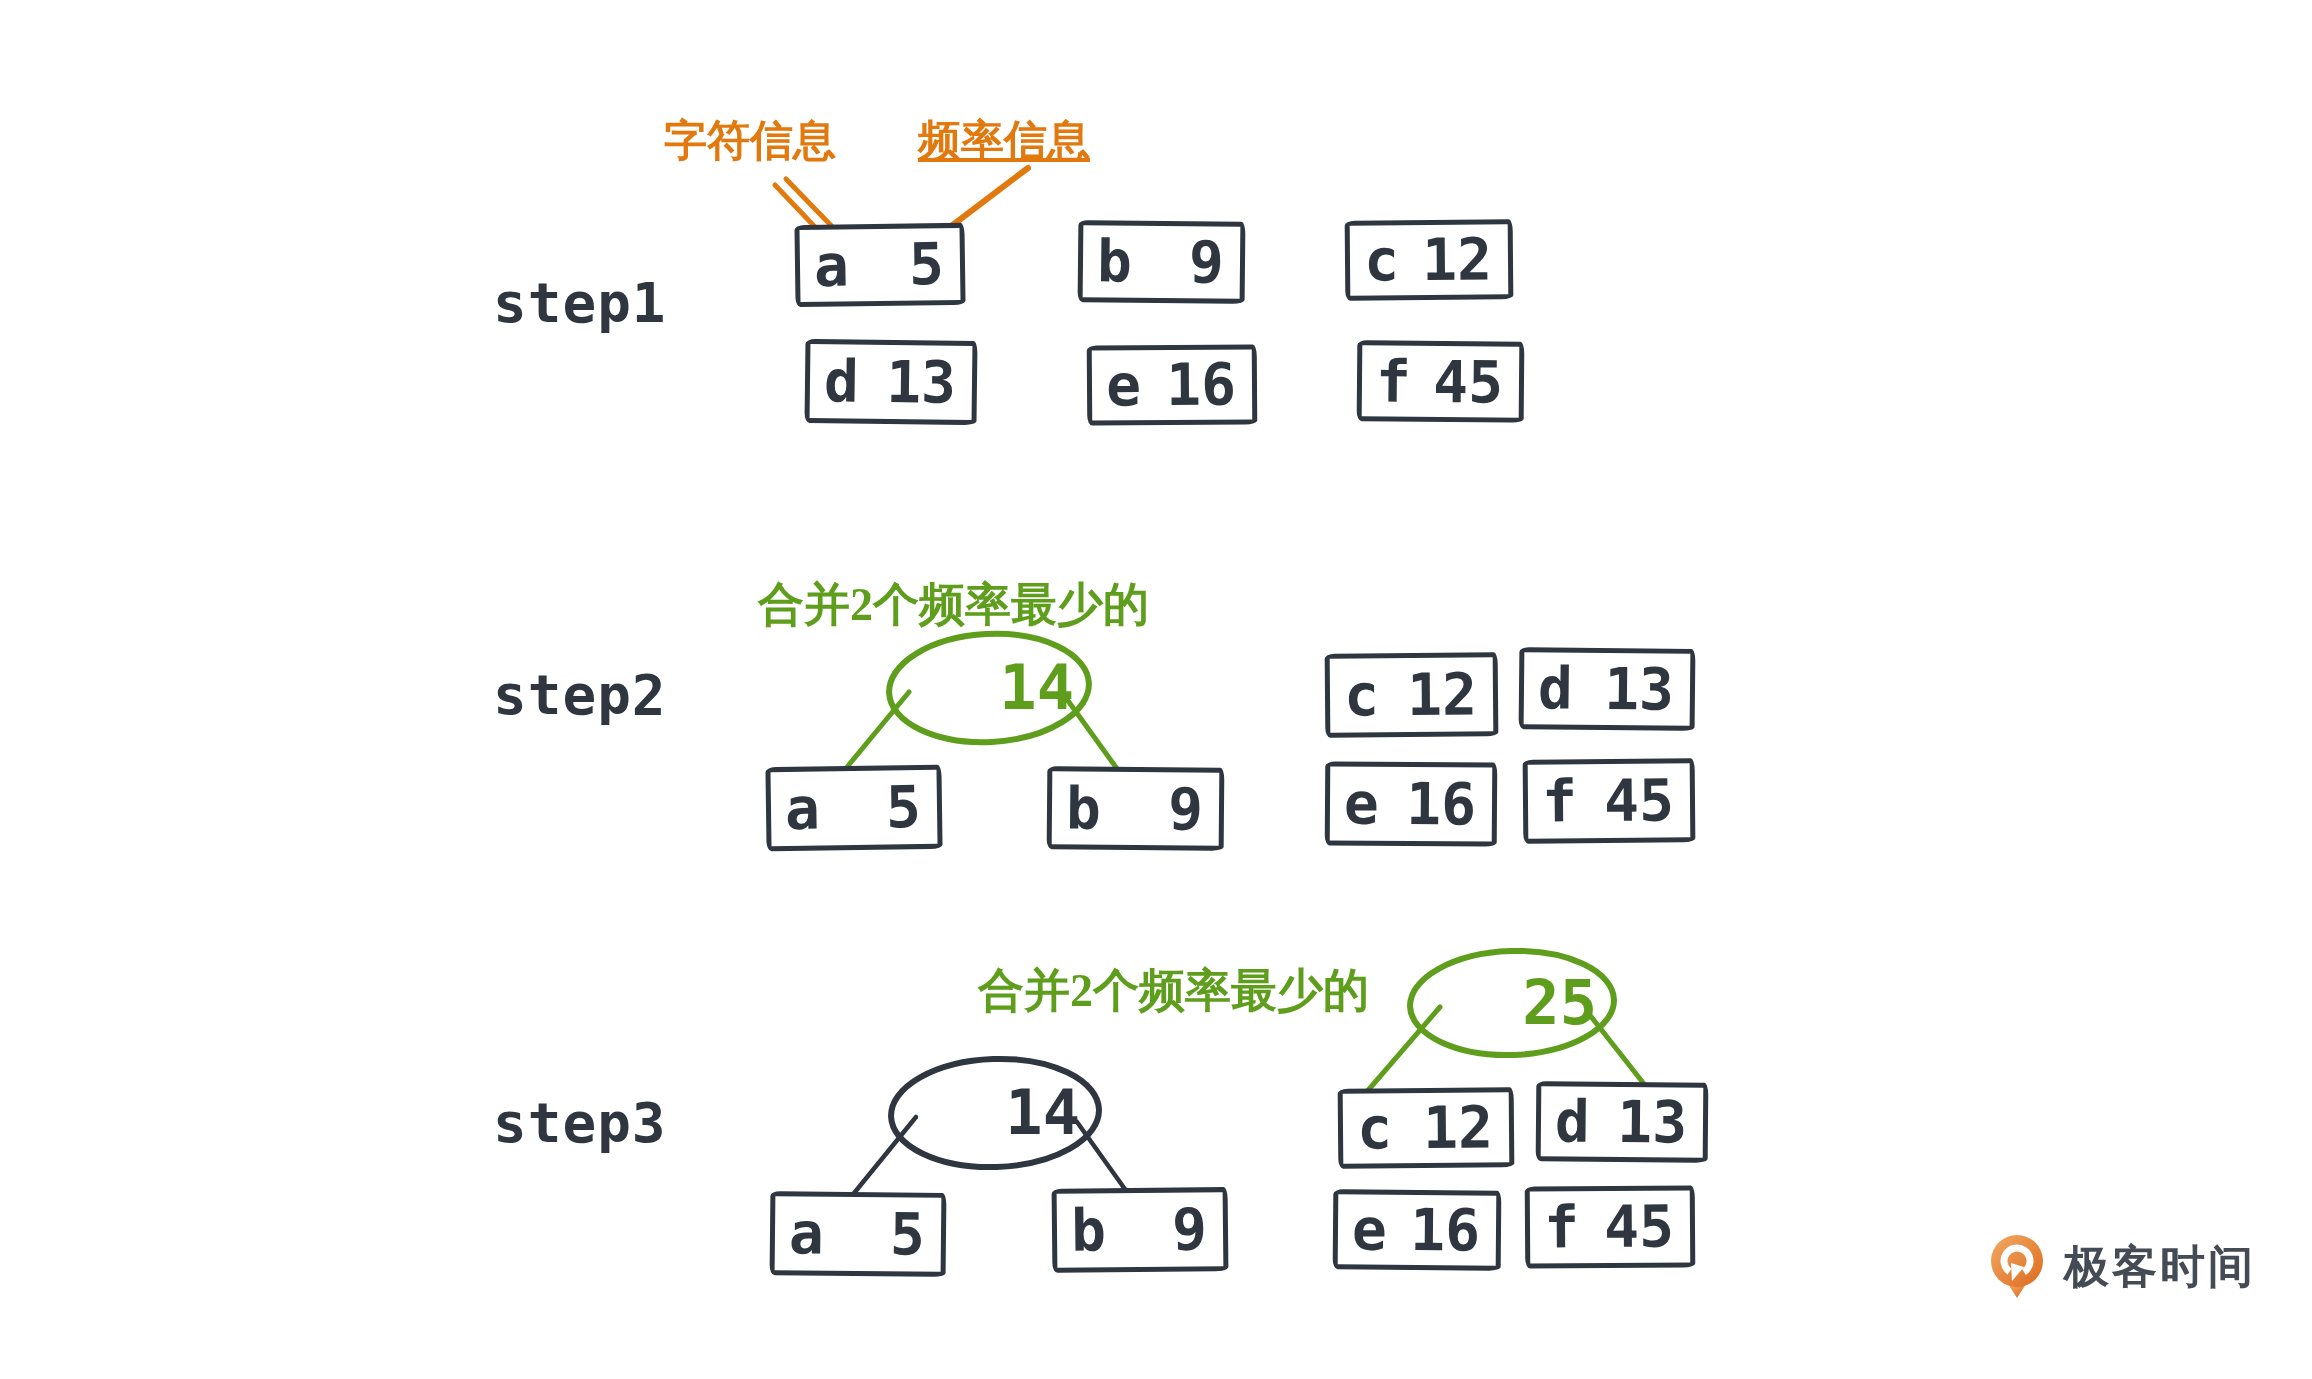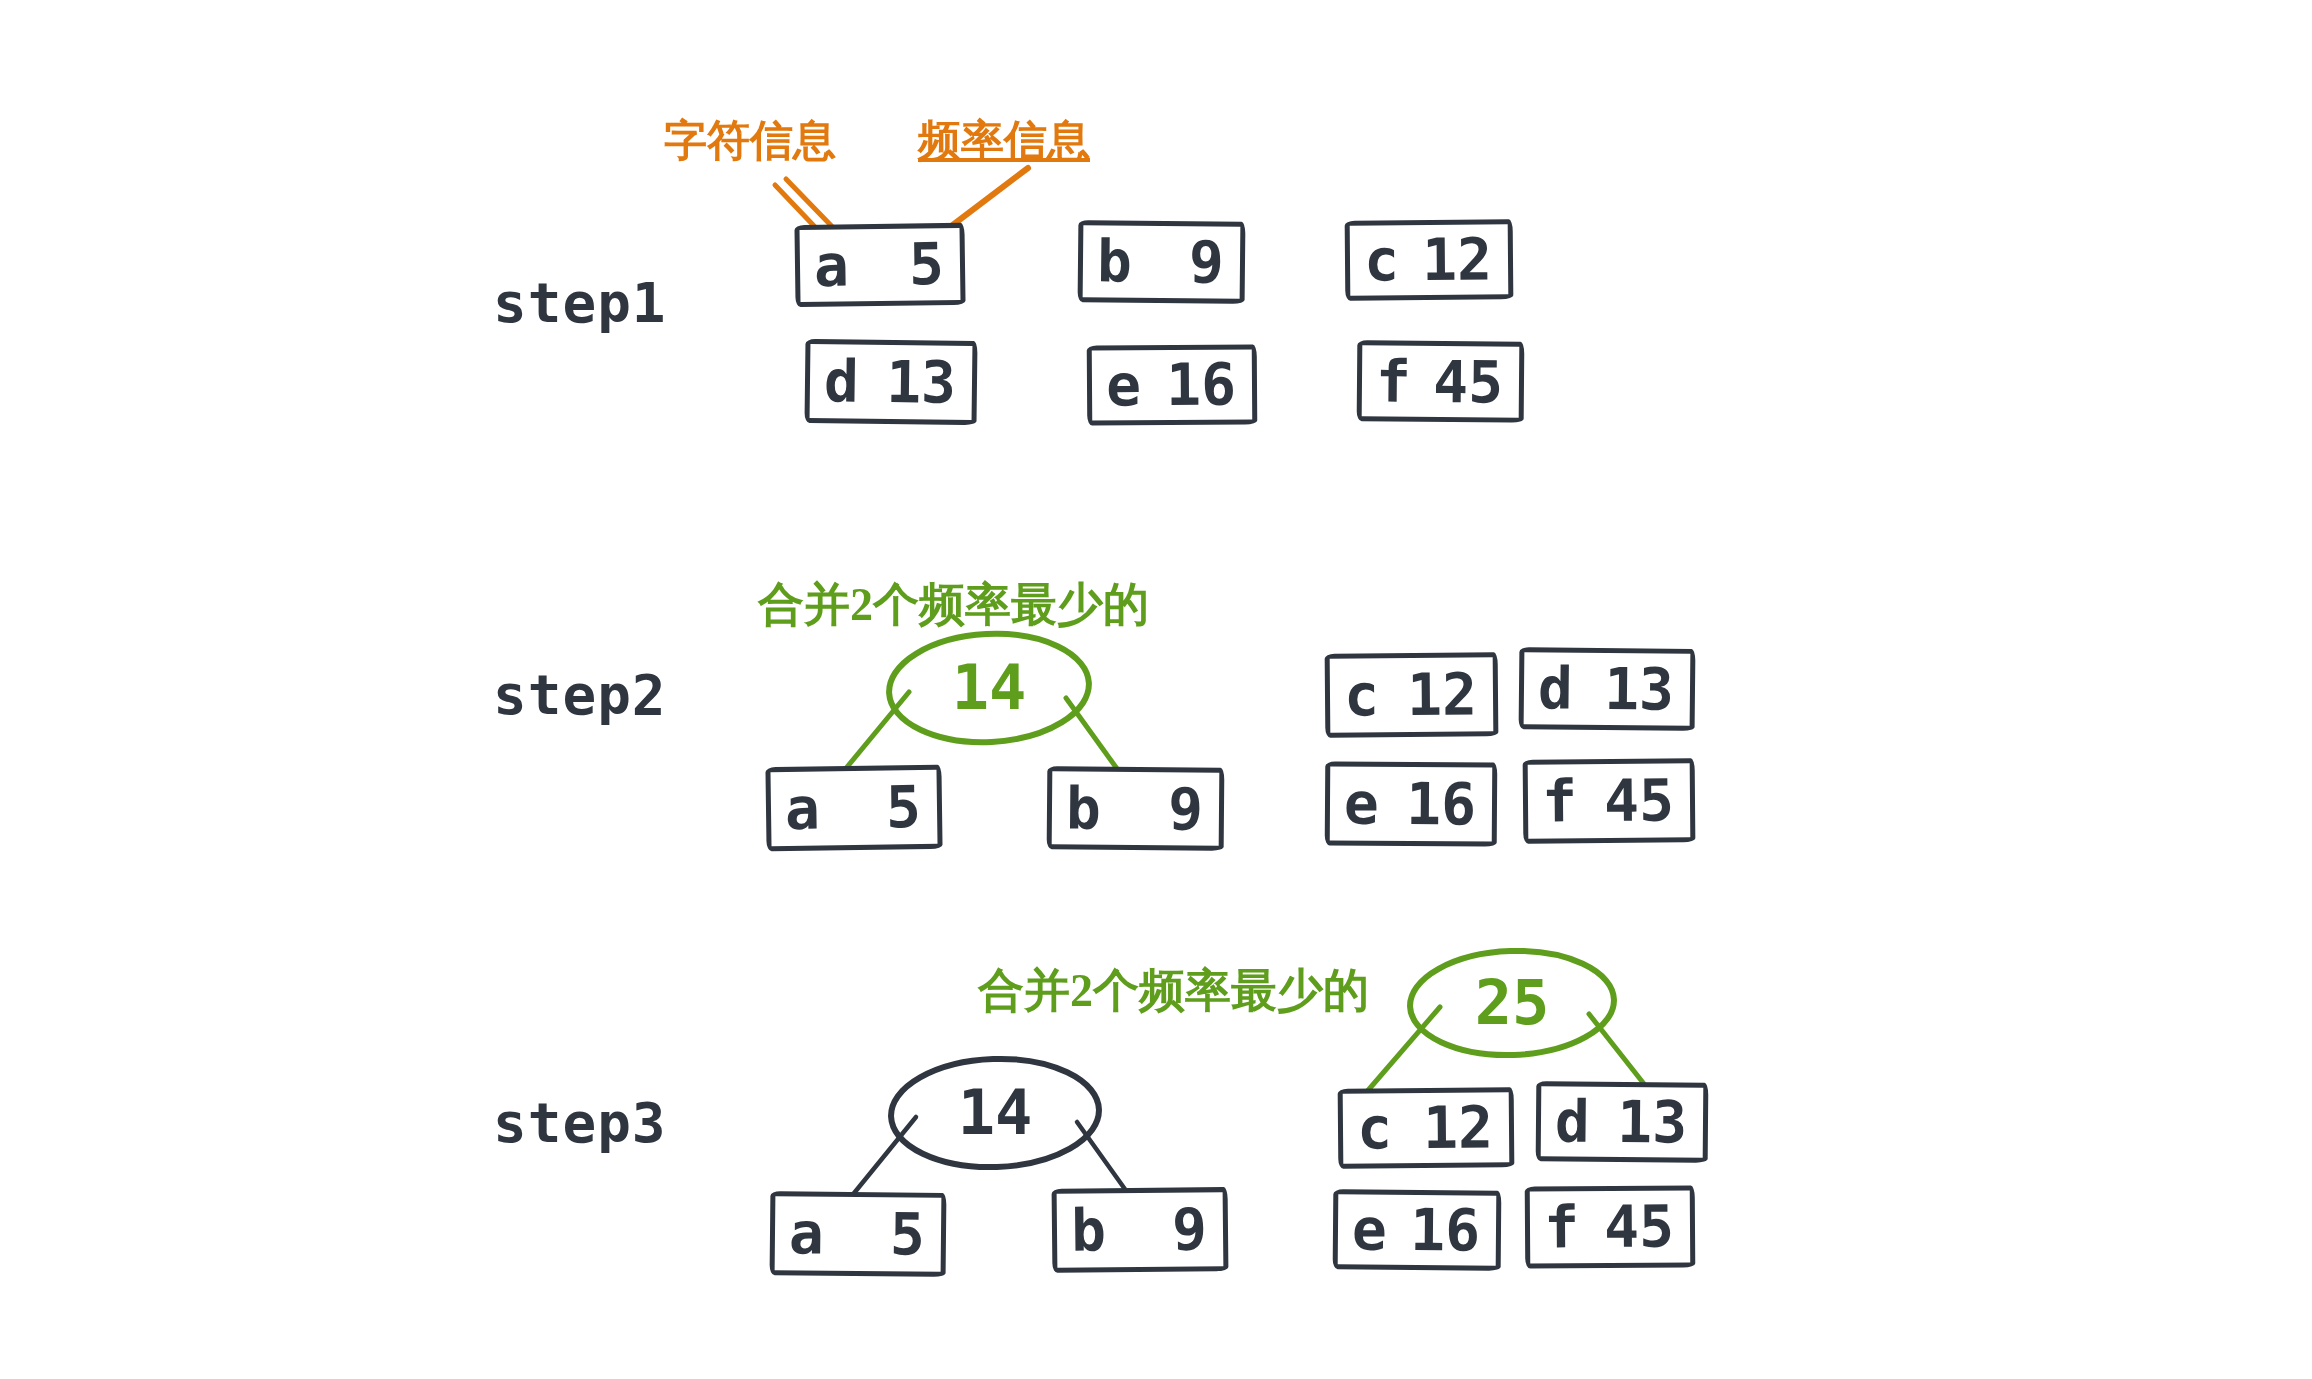--- a/index.html
+++ b/index.html
@@ -49,21 +49,21 @@
     font-family:"DejaVu Sans Mono", monospace;
     font-weight:bold;
     font-size:58px;
     color:#2f3640;
   }
   .node-box .char{line-height:1;}
   .node-box .freq{line-height:1;}
   .ellipse-value{
     position:absolute;
     width:170px;
-    text-align:center;
+    text-align:right;
     font-family:"DejaVu Sans Mono", monospace;
     font-weight:bold;
     font-size:62px;
     line-height:1;
   }
   .ellipse-value.green{color:#5f9e1c;}
   .ellipse-value.ink{color:#2f3640;}
   .logo{
     position:absolute;
     left:1986px;top:1234px;
@@ -185,14 +185,29 @@
   </div>
   <div class="node-box" style="left:1333px;top:1190px;width:168px;height:80px;transform:rotate(0.5deg);">
     <span class="char">e</span>
     <span class="freq">16</span>
   </div>
   <div class="node-box" style="left:1525px;top:1186px;width:170px;height:82px;transform:rotate(-0.4deg);">
     <span class="char">f</span>
     <span class="freq">45</span>
   </div>
 
+  <div class="logo">
+    <svg width="64" height="66" viewBox="0 0 64 66">
+      <defs>
+        <linearGradient id="gtgrad" x1="0" y1="0" x2="1" y2="1">
+          <stop offset="0" stop-color="#f2a964"></stop>
+          <stop offset="1" stop-color="#dd6b1e"></stop>
+        </linearGradient>
+      </defs>
+      <polygon points="22,50 40,50 31,64" fill="url(#gtgrad)"></polygon>
+      <circle cx="31" cy="27" r="26" fill="url(#gtgrad)"></circle>
+      <circle cx="31" cy="27" r="13" fill="none" stroke="#ffffff" stroke-width="7" stroke-dasharray="66 16" transform="rotate(125 31 27)"></circle>
+      <polygon points="25,29 38,33 26,47" fill="#ffffff"></polygon>
+    </svg>
+    <span class="logo-text">极客时间</span>
+  </div>
 
 </div>
 
 </body></html>

